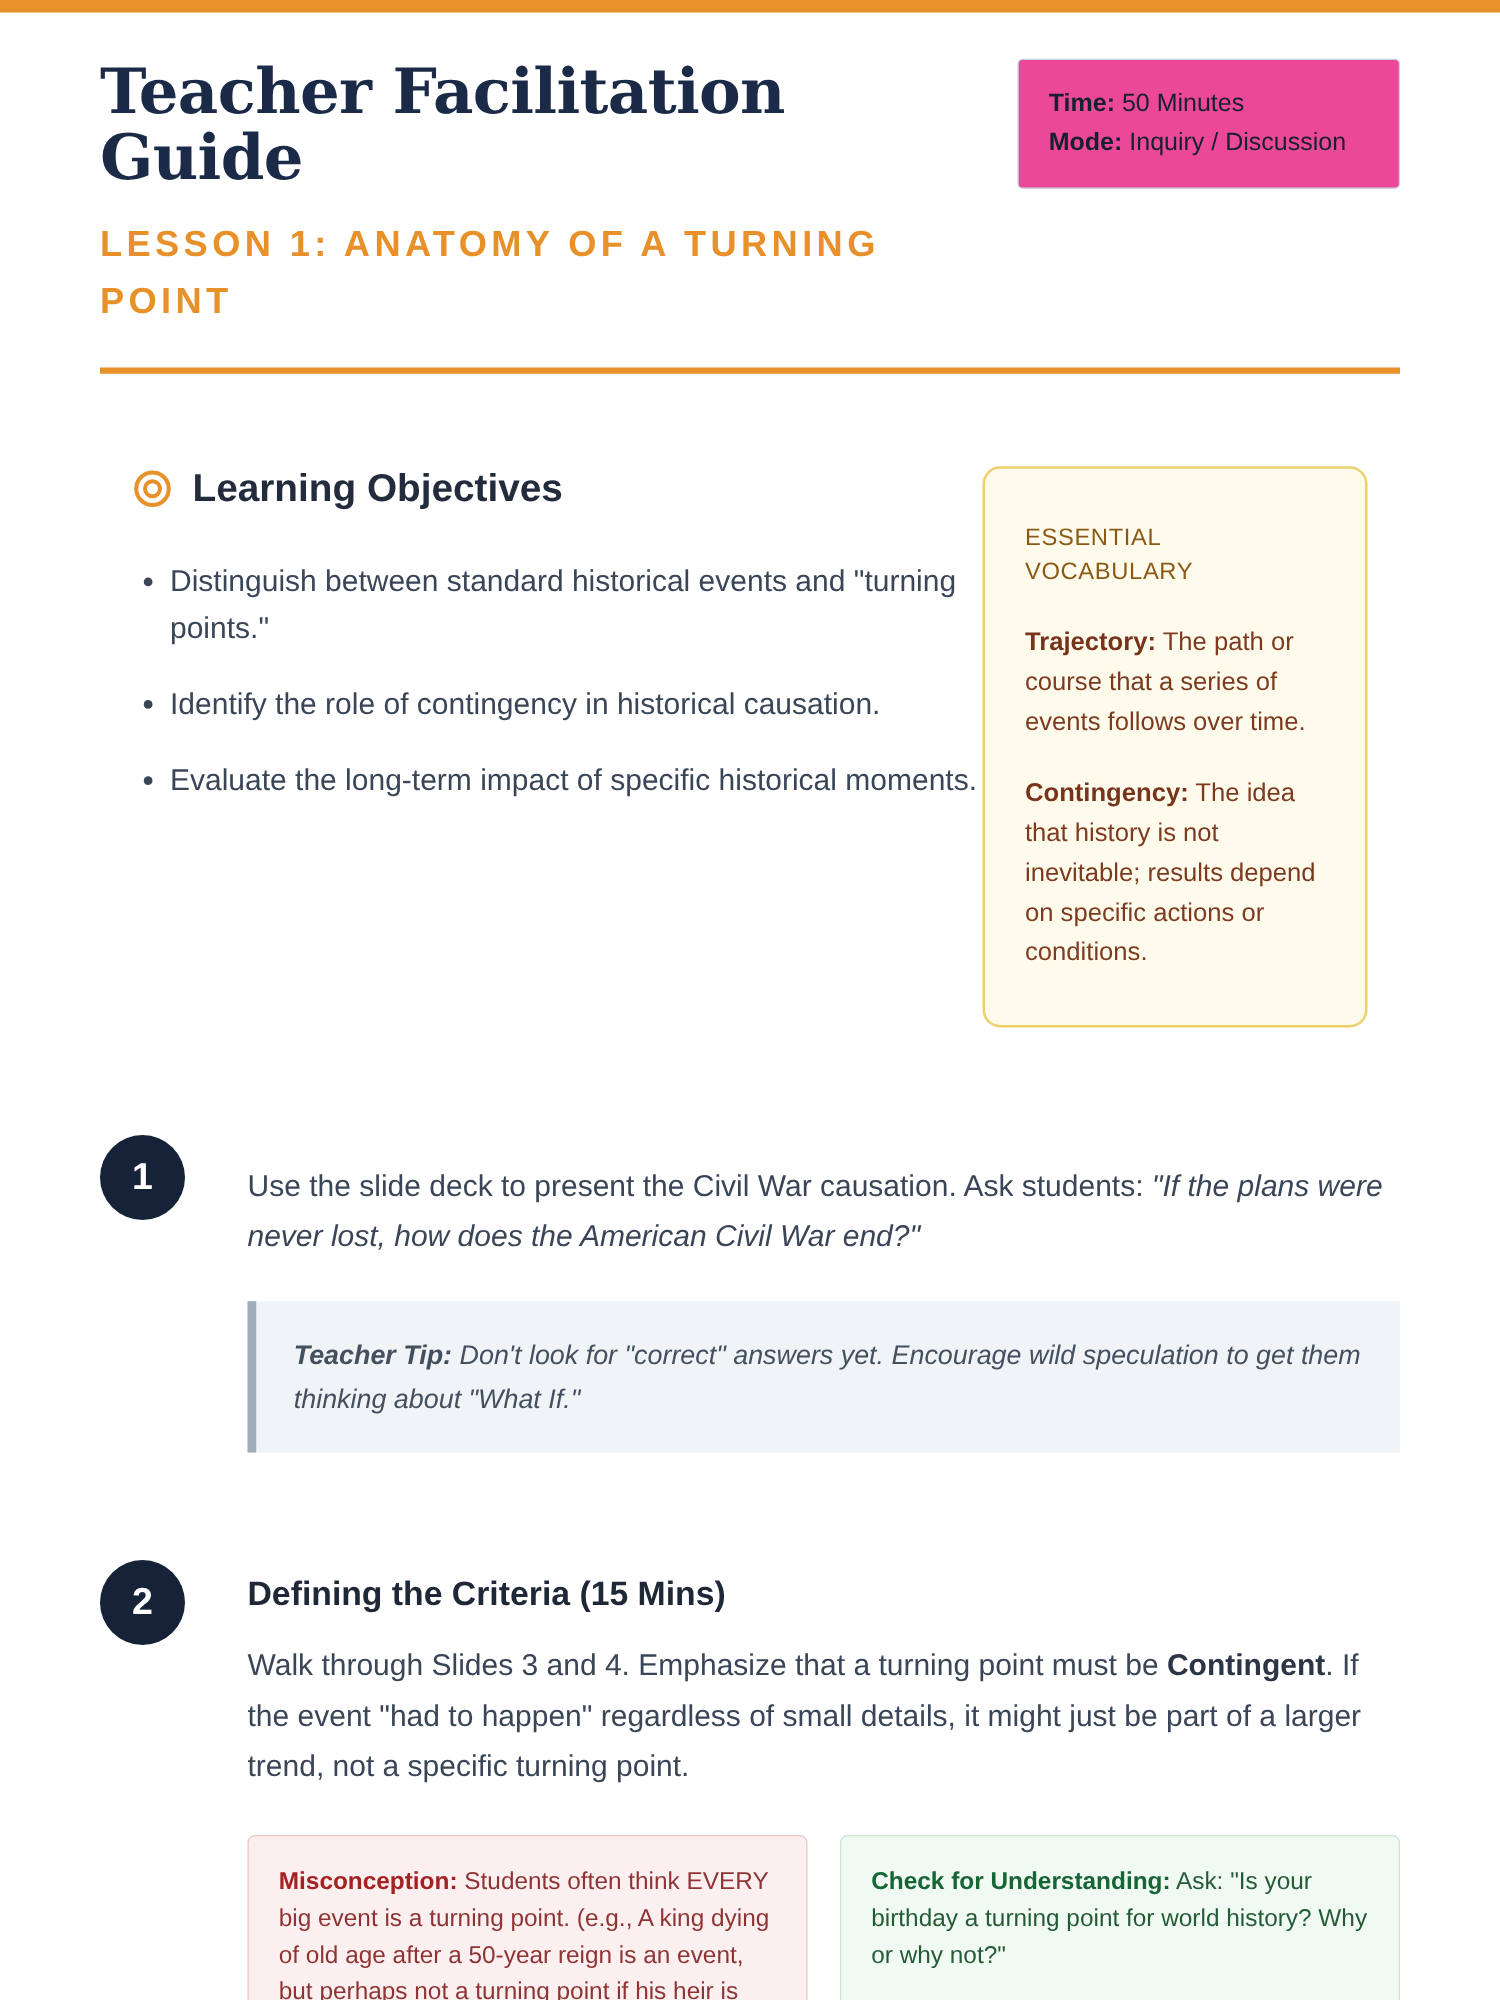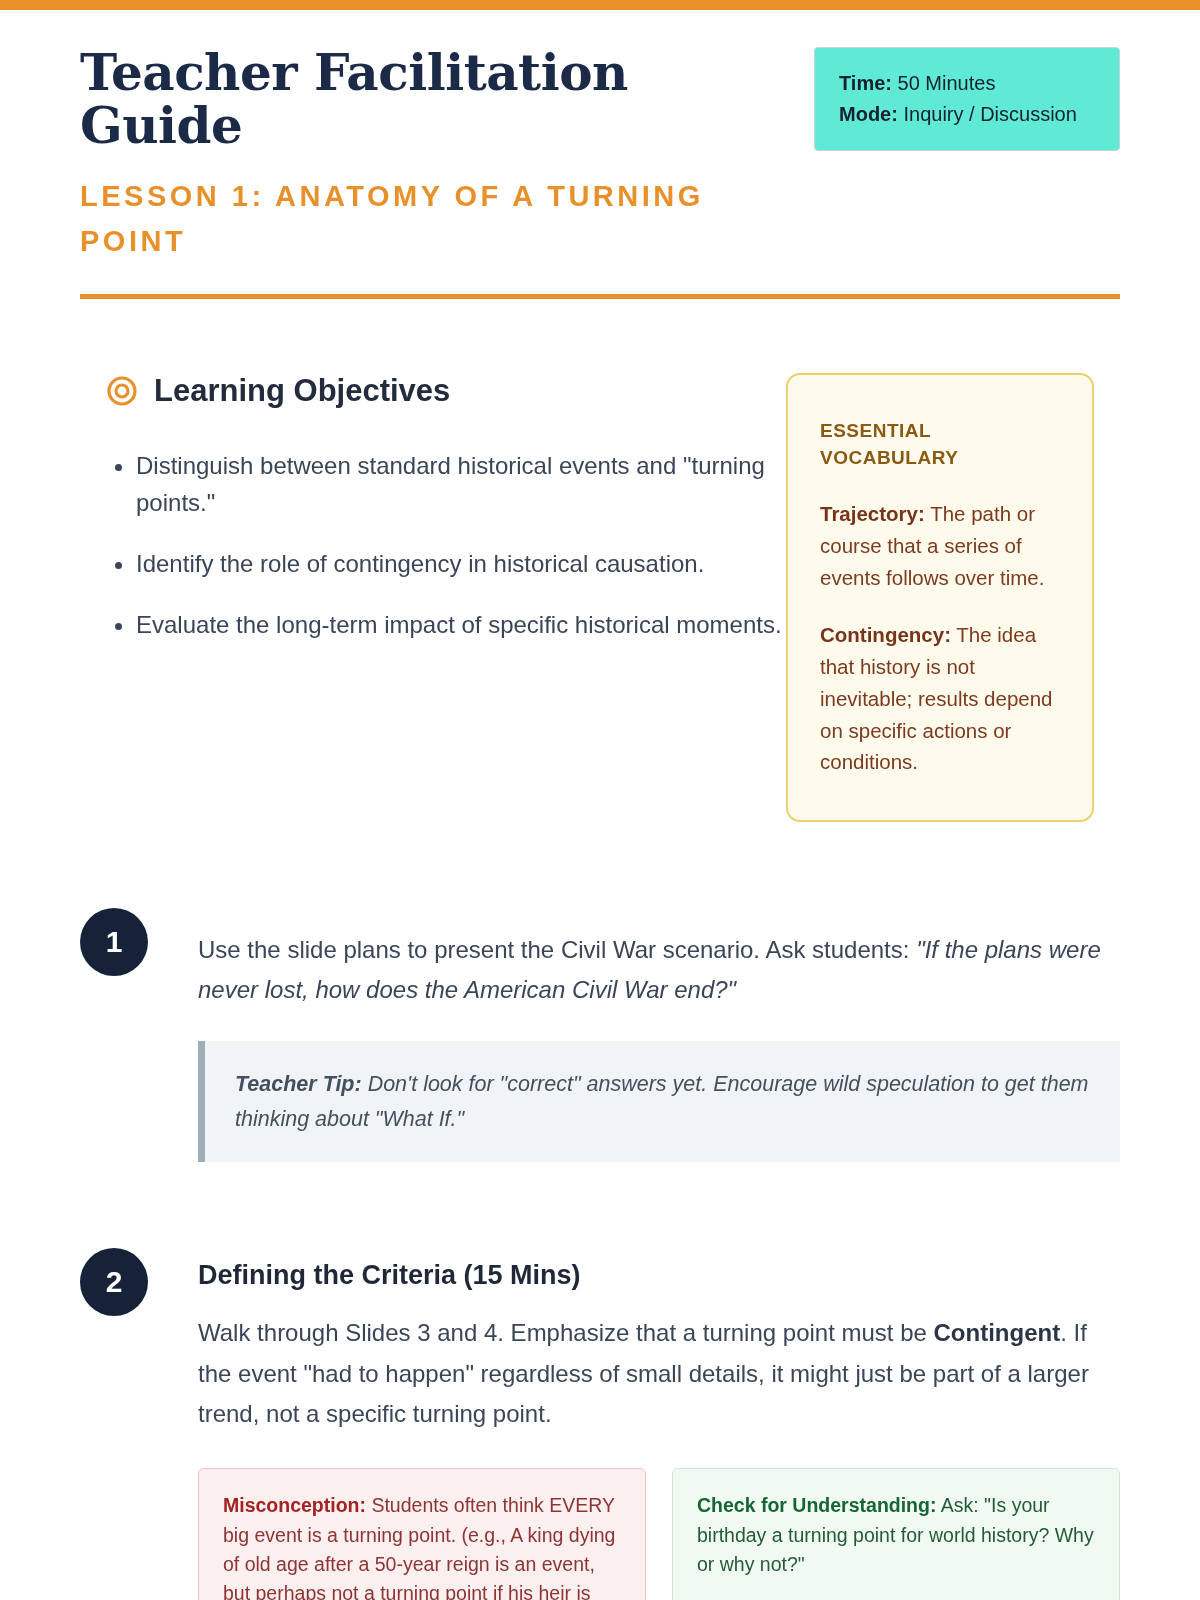--- a/index.html
+++ b/index.html
@@ -40,21 +40,21 @@
     margin-top: 22px;
     color: #E8912B;
     font-size: 29px;
     font-weight: 800;
     letter-spacing: 3.5px;
     line-height: 1.55;
   }
   .meta-box {
     width: 306px;
     flex-shrink: 0;
-    background: #5eead4;
+    background: #ec4899;
     border: 1px solid #C8D3E2;
     border-radius: 4px;
     padding: 20px 24px;
     font-size: 20px;
     line-height: 1.55;
     color: #17202e;
   }
   .meta-box p { margin: 0; }
   .meta-box b { font-weight: 700; }
 
@@ -89,21 +89,21 @@
     width: 308px;
     flex-shrink: 0;
     background: #FFFBEC;
     border: 2px solid #ECD06B;
     border-radius: 14px;
     padding: 42px 32px;
     color: #7C3A1E;
   }
   .vocab-heading {
     font-size: 19px;
-    font-weight: 700;
+    font-weight: 400;
     letter-spacing: 0.5px;
     color: #8A5A14;
     line-height: 1.45;
     max-width: 150px;
   }
   .vocab-term { margin-top: 26px; font-size: 20.5px; line-height: 1.55; }
   .vocab-term b { font-weight: 700; color: #78341B; }
 
   
   .section { display: flex; gap: 50px; margin-top: 86px; }
@@ -201,21 +201,21 @@
       <div class="vocab-box">
         <div class="vocab-heading">ESSENTIAL VOCABULARY</div>
         <p class="vocab-term"><b>Trajectory:</b> <span>The path or course that a series of events follows over time.</span></p>
         <p class="vocab-term"><b>Contingency:</b> <span>The idea that history is not inevitable; results depend on specific actions or conditions.</span></p>
       </div>
     </div>
 
     <div class="section">
       <div class="step-badge">1</div>
       <div class="section-content">
-        <p class="section-body"><span>Use the slide plans to present the Civil War scenario. Ask students: </span><em>"If the plans were never lost, how does the American Civil War end?"</em></p>
+        <p class="section-body"><span>Use the slide deck to present the Civil War causation. Ask students: </span><em>"If the plans were never lost, how does the American Civil War end?"</em></p>
         <div class="tip-box">
           <span class="tip-label">Teacher Tip:</span> <span>Don't look for "correct" answers yet. Encourage wild speculation to get them thinking about "What If."</span>
         </div>
       </div>
     </div>
 
     <div class="section">
       <div class="step-badge">2</div>
       <div class="section-content">
         <h2 class="section-title">Defining the Criteria (15 Mins)</h2>

